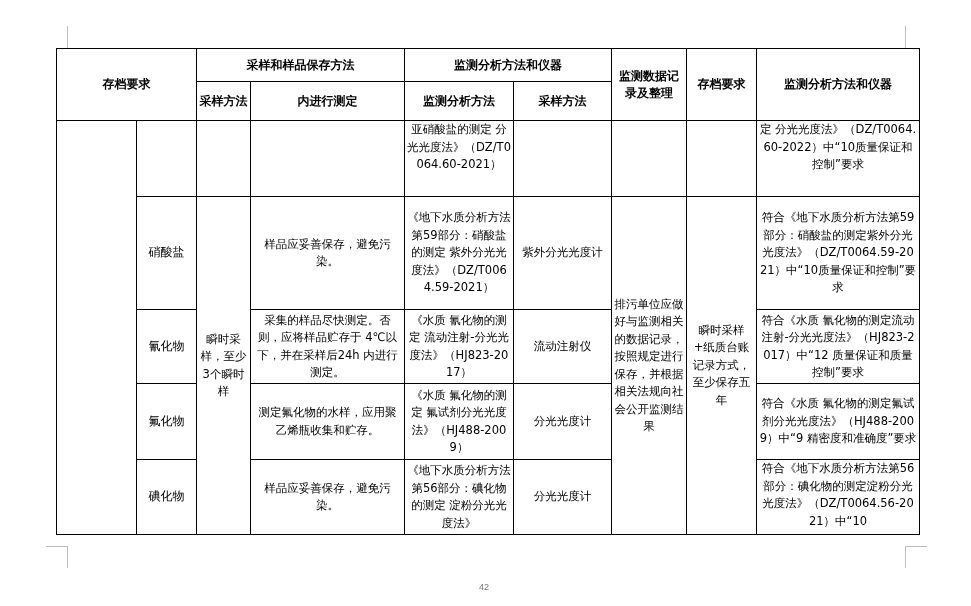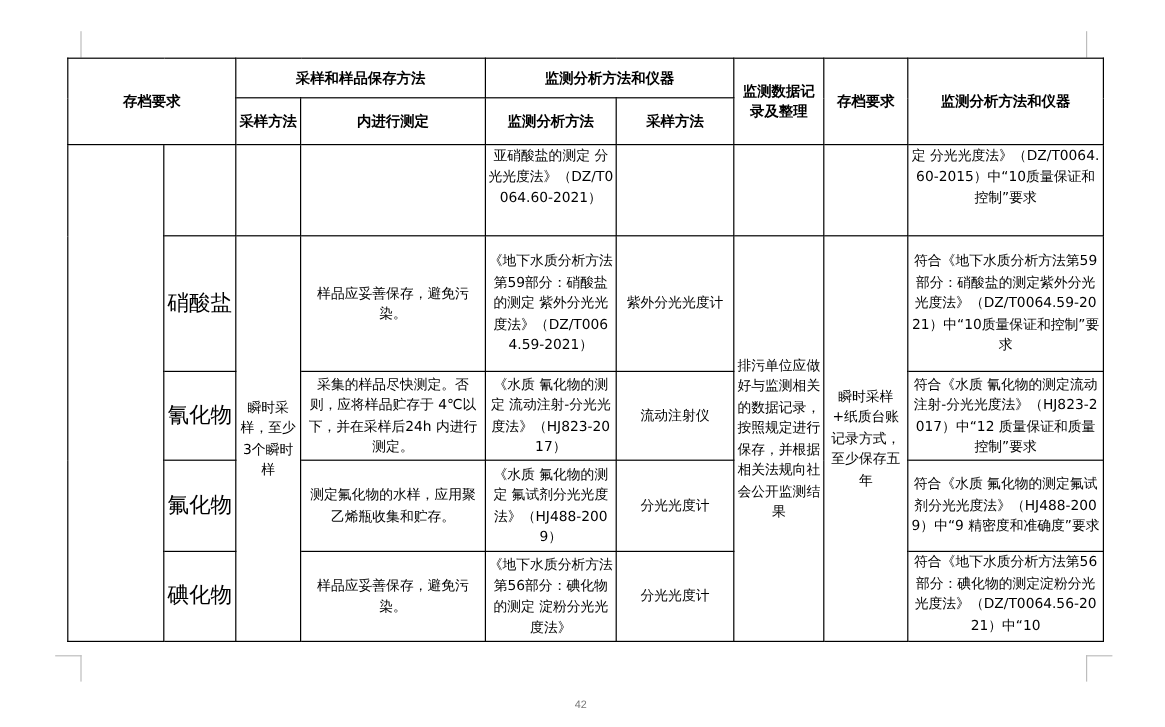--- a/index.html
+++ b/index.html
@@ -2,21 +2,21 @@
 <html><head>
 <meta charset="utf-8">
 <style>
   html,body{margin:0;padding:0;background:#fff;}
   body{width:971px;height:606px;position:relative;overflow:hidden;font-family:"DejaVu Sans","Liberation Sans",sans-serif;color:#000;}
   .crop{position:absolute;background:#bdbdbd;}
   table{position:absolute;left:56px;top:48px;border-collapse:collapse;table-layout:fixed;width:863px;}
   td,th{border:1px solid #000;padding:0 2px;text-align:center;vertical-align:middle;font-size:11.5px;line-height:17.5px;overflow:hidden;word-break:break-all;}
   th{font-weight:bold;font-size:12px;line-height:17px;}
   table{border:1.5px solid #000;}
-  .lbl{font-size:18px;}
+  .lbl{font-size:12px;}
   .pnum{position:absolute;left:479px;top:582px;font-size:9px;color:#777;font-family:"Liberation Sans",sans-serif;}
 </style>
 </head>
 <body>
 
 <div class="crop" style="left:67px;top:26px;width:1px;height:22px;"></div>
 <div class="crop" style="left:905px;top:26px;width:1px;height:22px;"></div>
 <div class="crop" style="left:46px;top:546px;width:22px;height:1px;"></div>
 <div class="crop" style="left:67px;top:546px;width:1px;height:22px;"></div>
 <div class="crop" style="left:905px;top:546px;width:22px;height:1px;"></div>
@@ -52,21 +52,21 @@
 
   <tr style="height:76px">
     <td rowspan="5"></td>
     <td></td>
     <td></td>
     <td></td>
     <td style="vertical-align:top">亚硝酸盐的测定 分光光度法》（DZ/T0064.60-2021）</td>
     <td></td>
     <td></td>
     <td></td>
-    <td style="vertical-align:top">定 分光光度法》（DZ/T0064.60-2015）中“10质量保证和控制”要求</td>
+    <td style="vertical-align:top">定 分光光度法》（DZ/T0064.60-2022）中“10质量保证和控制”要求</td>
   </tr>
 
   <tr style="height:113px">
     <td class="lbl">硝酸盐</td>
     <td rowspan="4">瞬时采样，至少3个瞬时样</td>
     <td>样品应妥善保存，避免污染。</td>
     <td>《地下水质分析方法 第59部分：硝酸盐的测定 紫外分光光度法》（DZ/T0064.59-2021）</td>
     <td>紫外分光光度计</td>
     <td rowspan="4">排污单位应做好与监测相关的数据记录，按照规定进行保存，并根据相关法规向社会公开监测结果</td>
     <td rowspan="4">瞬时采样+纸质台账记录方式，至少保存五年</td>

